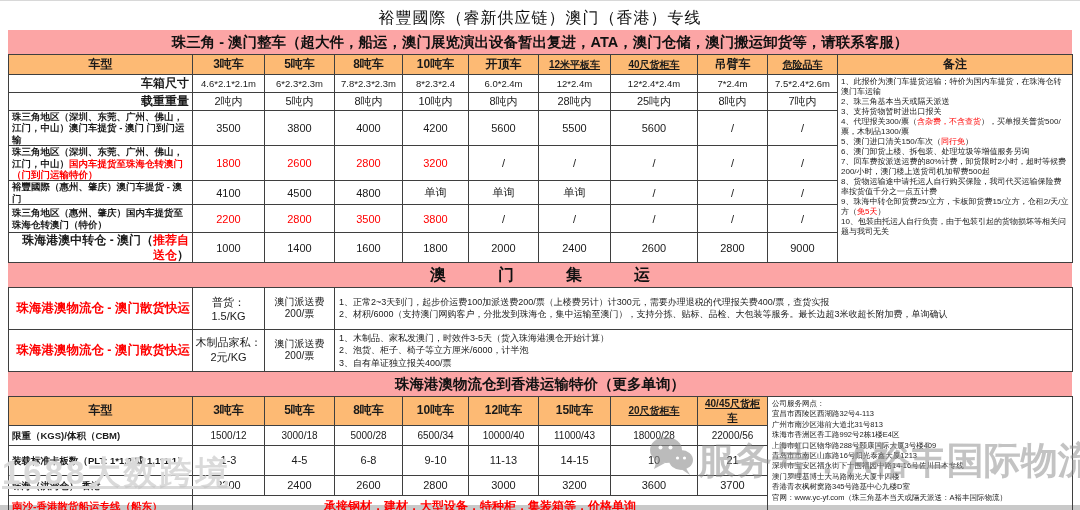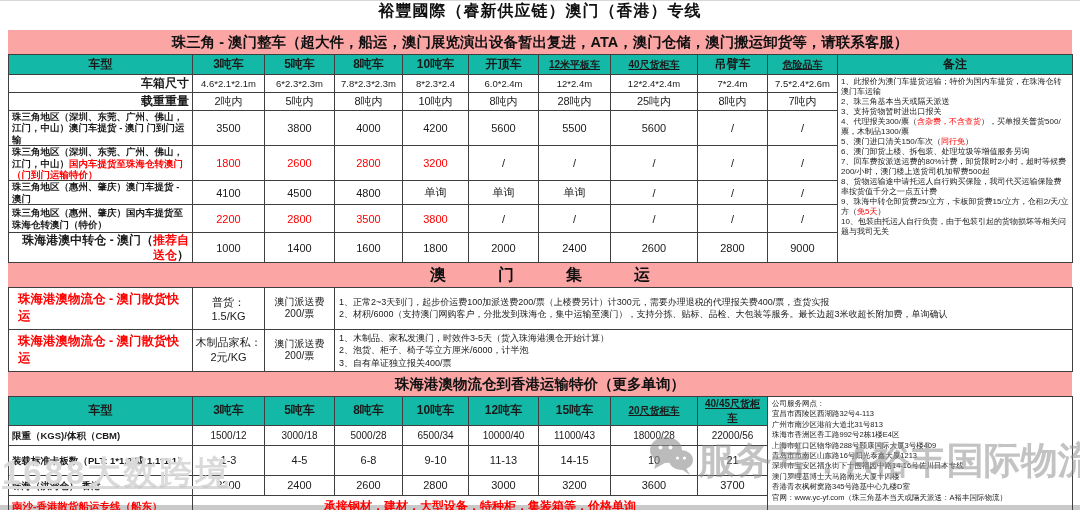--- a/index.html
+++ b/index.html
@@ -9,43 +9,43 @@
     background:#c9c9c9;
     font-family:"Liberation Sans","DejaVu Sans",sans-serif;
     color:#1a1a1a;
   }
   .sheet {
     position:relative; width:1080px; height:505px; background:#ffffff;
     border-top:1px solid #d8d8d8;
   }
   .inner { padding:0 8px; }
   .page-title {
-    text-align:center; font-size:16px; font-weight:bold; color:#111;
-    height:29px; letter-spacing:1px;
+    text-align:center; font-size:16px; font-weight:normal; color:#111;
+    padding-top:7px; height:29px; letter-spacing:1px;
   }
   .banner {
     background:#fca5a5; height:24px; line-height:24px;
     text-align:center; font-size:14.5px; font-weight:bold; color:#111;
   }
   .banner.jiyun { font-size:16px; letter-spacing:52px; text-indent:52px; }
   table { border-collapse:collapse; width:1064px; table-layout:fixed; }
   td,th { border:1px solid #3f3f3f; padding:0 2px; overflow:hidden; }
-  th { font-size:12px; font-weight:bold; background:#14b8a6; }
+  th { font-size:12px; font-weight:bold; background:#fdba74; }
   th.small { font-size:10px;text-decoration:underline; }
   td.v { font-size:11px; text-align:center; }
   td.lbl { font-size:9.5px; font-weight:bold; text-align:left; line-height:1.2; padding:0 3px; }
   td.lbl.c { text-align:right; font-size:12px; }
   .red { color:#FF0000; }
   td.remarks {
     vertical-align:top; text-align:left; font-size:8px; line-height:10px;
     font-weight:normal; padding:2px 3px; color:#222;
   }
   .remark-item { margin:0; }
   
-  td.route { font-size:12.5px; font-weight:bold; text-align:left;padding-left:9px; }
+  td.route { font-size:12.5px; font-weight:bold; text-align:right; }
   td.price { font-size:11px; text-align:center; }
   td.fee { font-size:10px; text-align:center; line-height:1.2; }
   td.notes { vertical-align:middle; text-align:left; font-size:9px; line-height:12.5px; padding:1px 4px; }
   
   td.company {
     vertical-align:top; text-align:left; font-size:7.5px; line-height:10.4px;
     padding:2px 4px; color:#222; font-weight:normal;
   }
   td.desc { font-size:12px; font-weight:bold; text-align:center; }
   
@@ -155,21 +155,21 @@
         <td class="v red">2600</td>
         <td class="v red">2800</td>
         <td class="v red">3200</td>
         <td class="v">/</td>
         <td class="v">/</td>
         <td class="v">/</td>
         <td class="v">/</td>
         <td class="v">/</td>
       </tr>
       <tr style="height:18px">
-        <td class="lbl">珠三角地区（惠州、肇庆）澳门车提货 - 澳门</td>
+        <td class="lbl">裕豐國際（惠州、肇庆）澳门车提货 - 澳门</td>
         <td class="v">4100</td>
         <td class="v">4500</td>
         <td class="v">4800</td>
         <td class="v">单询</td>
         <td class="v">单询</td>
         <td class="v">单询</td>
         <td class="v">/</td>
         <td class="v">/</td>
         <td class="v">/</td>
       </tr>

